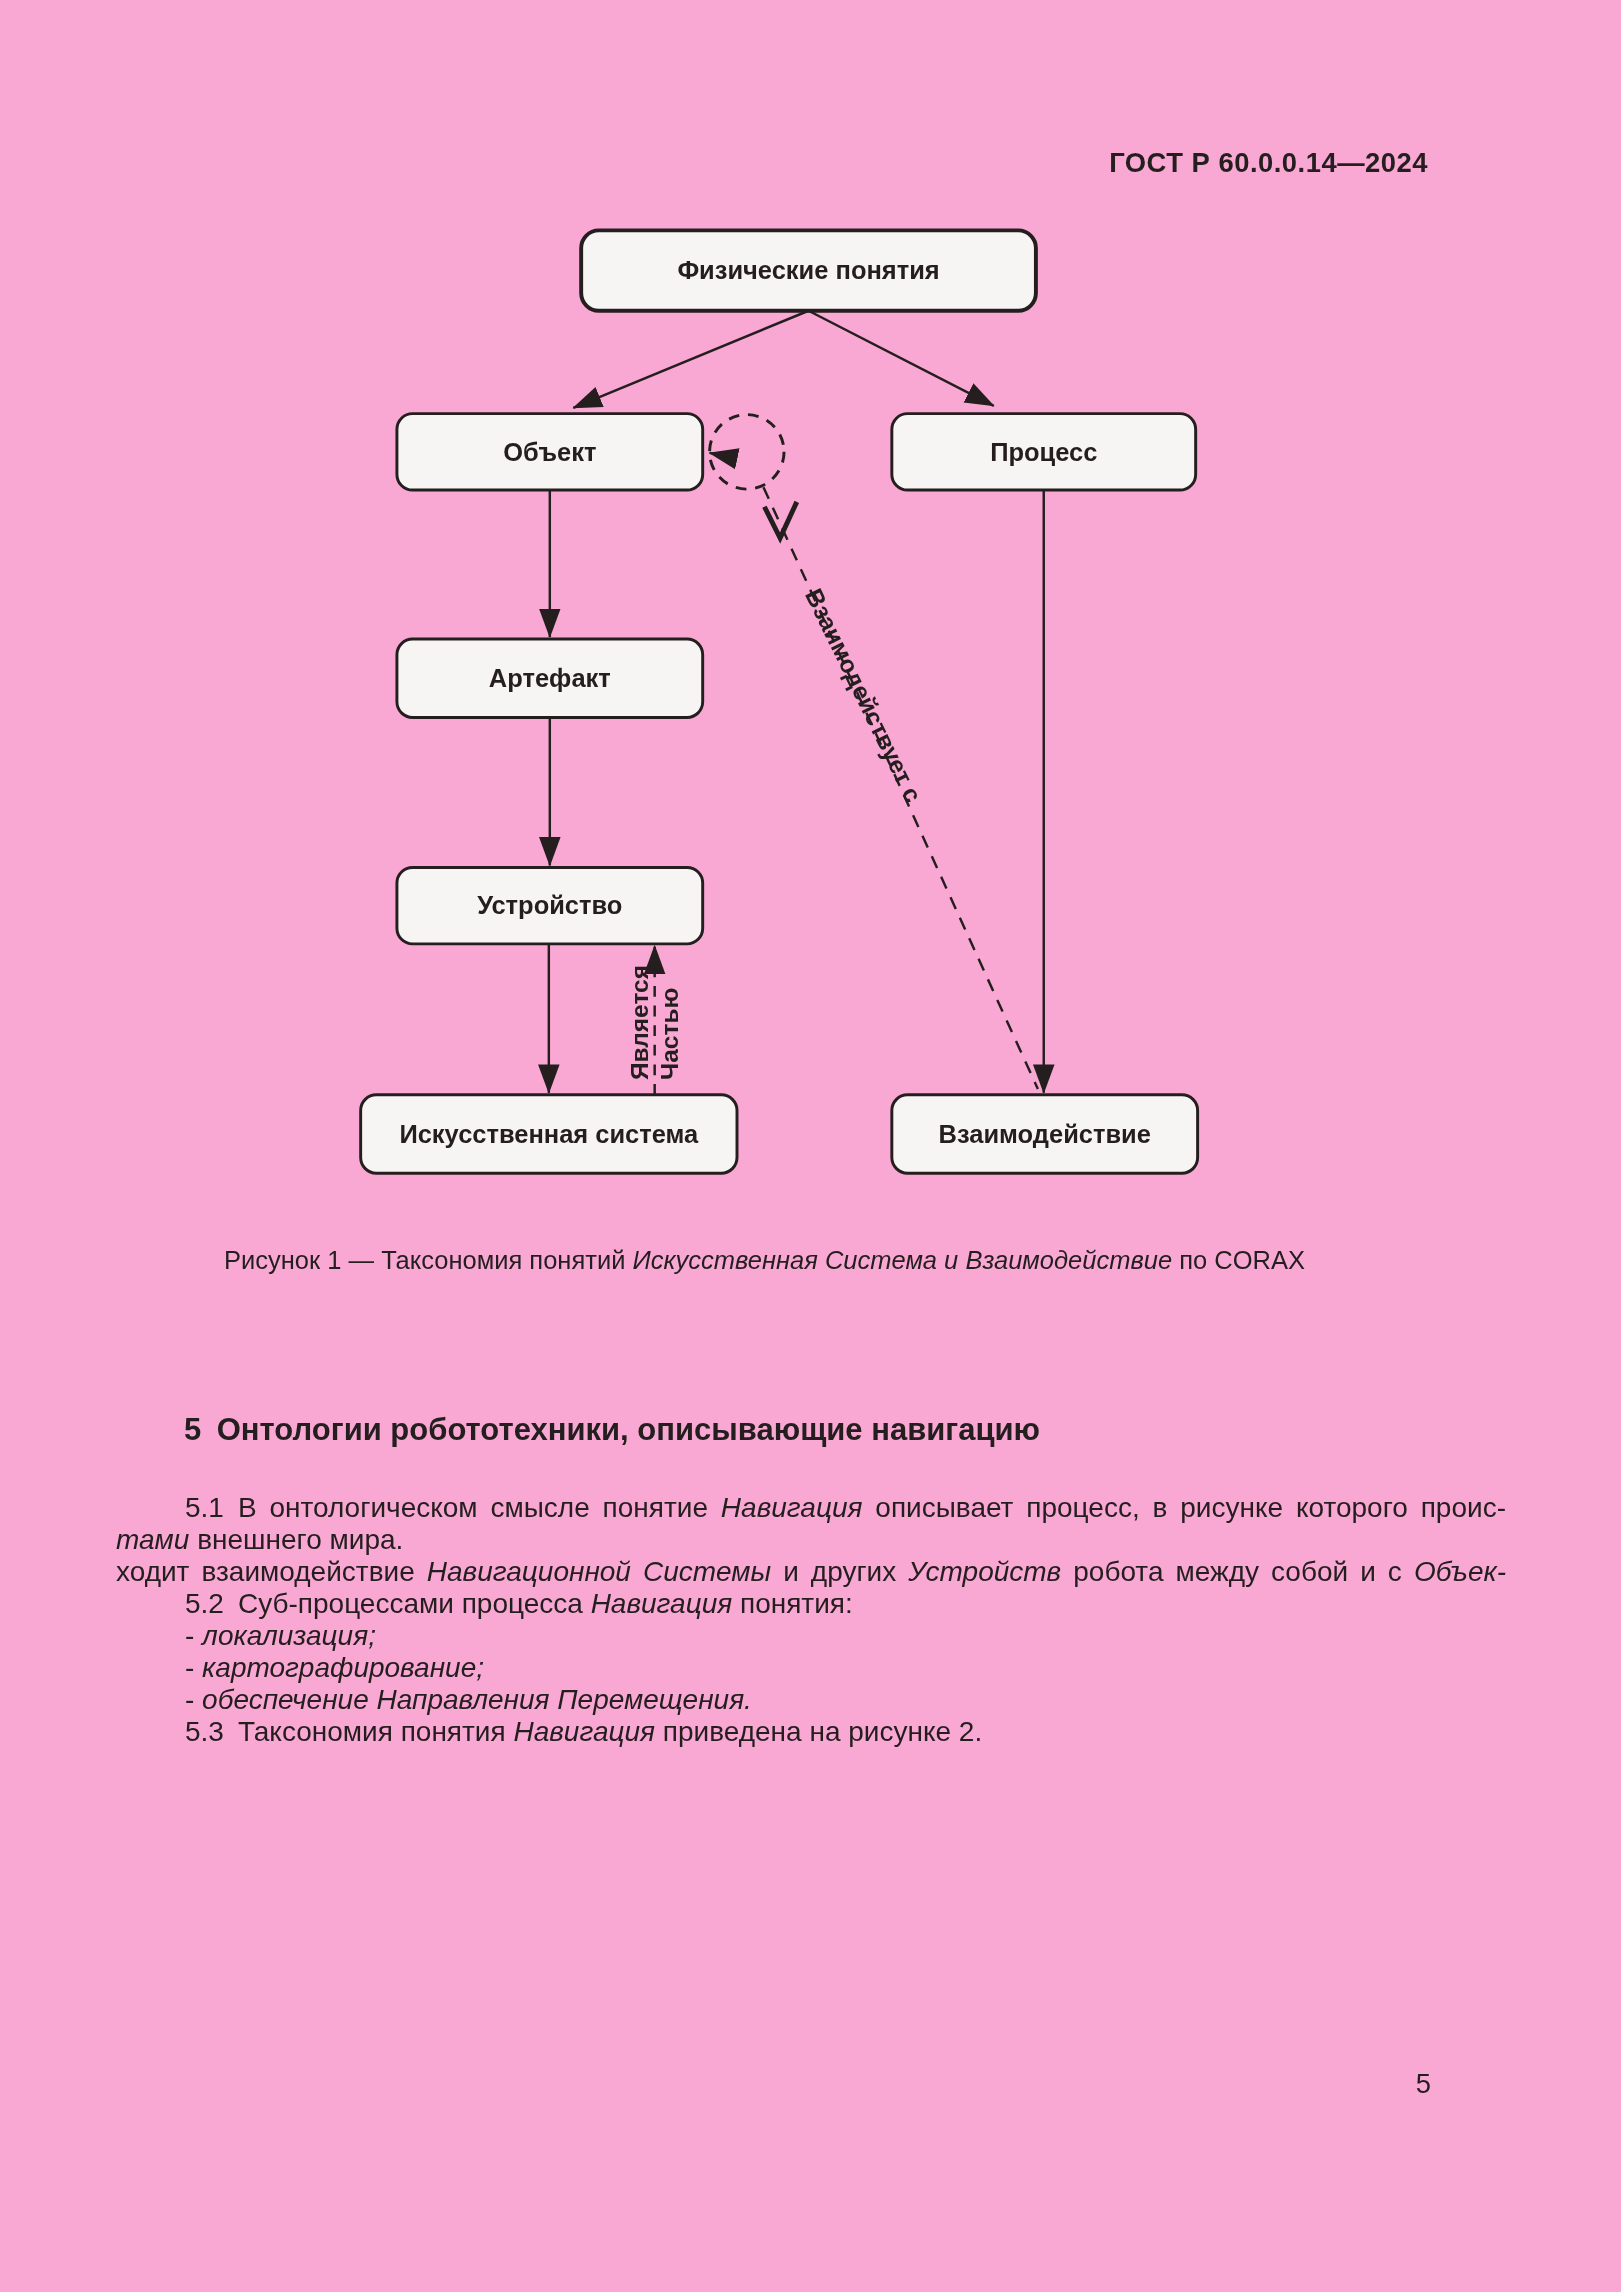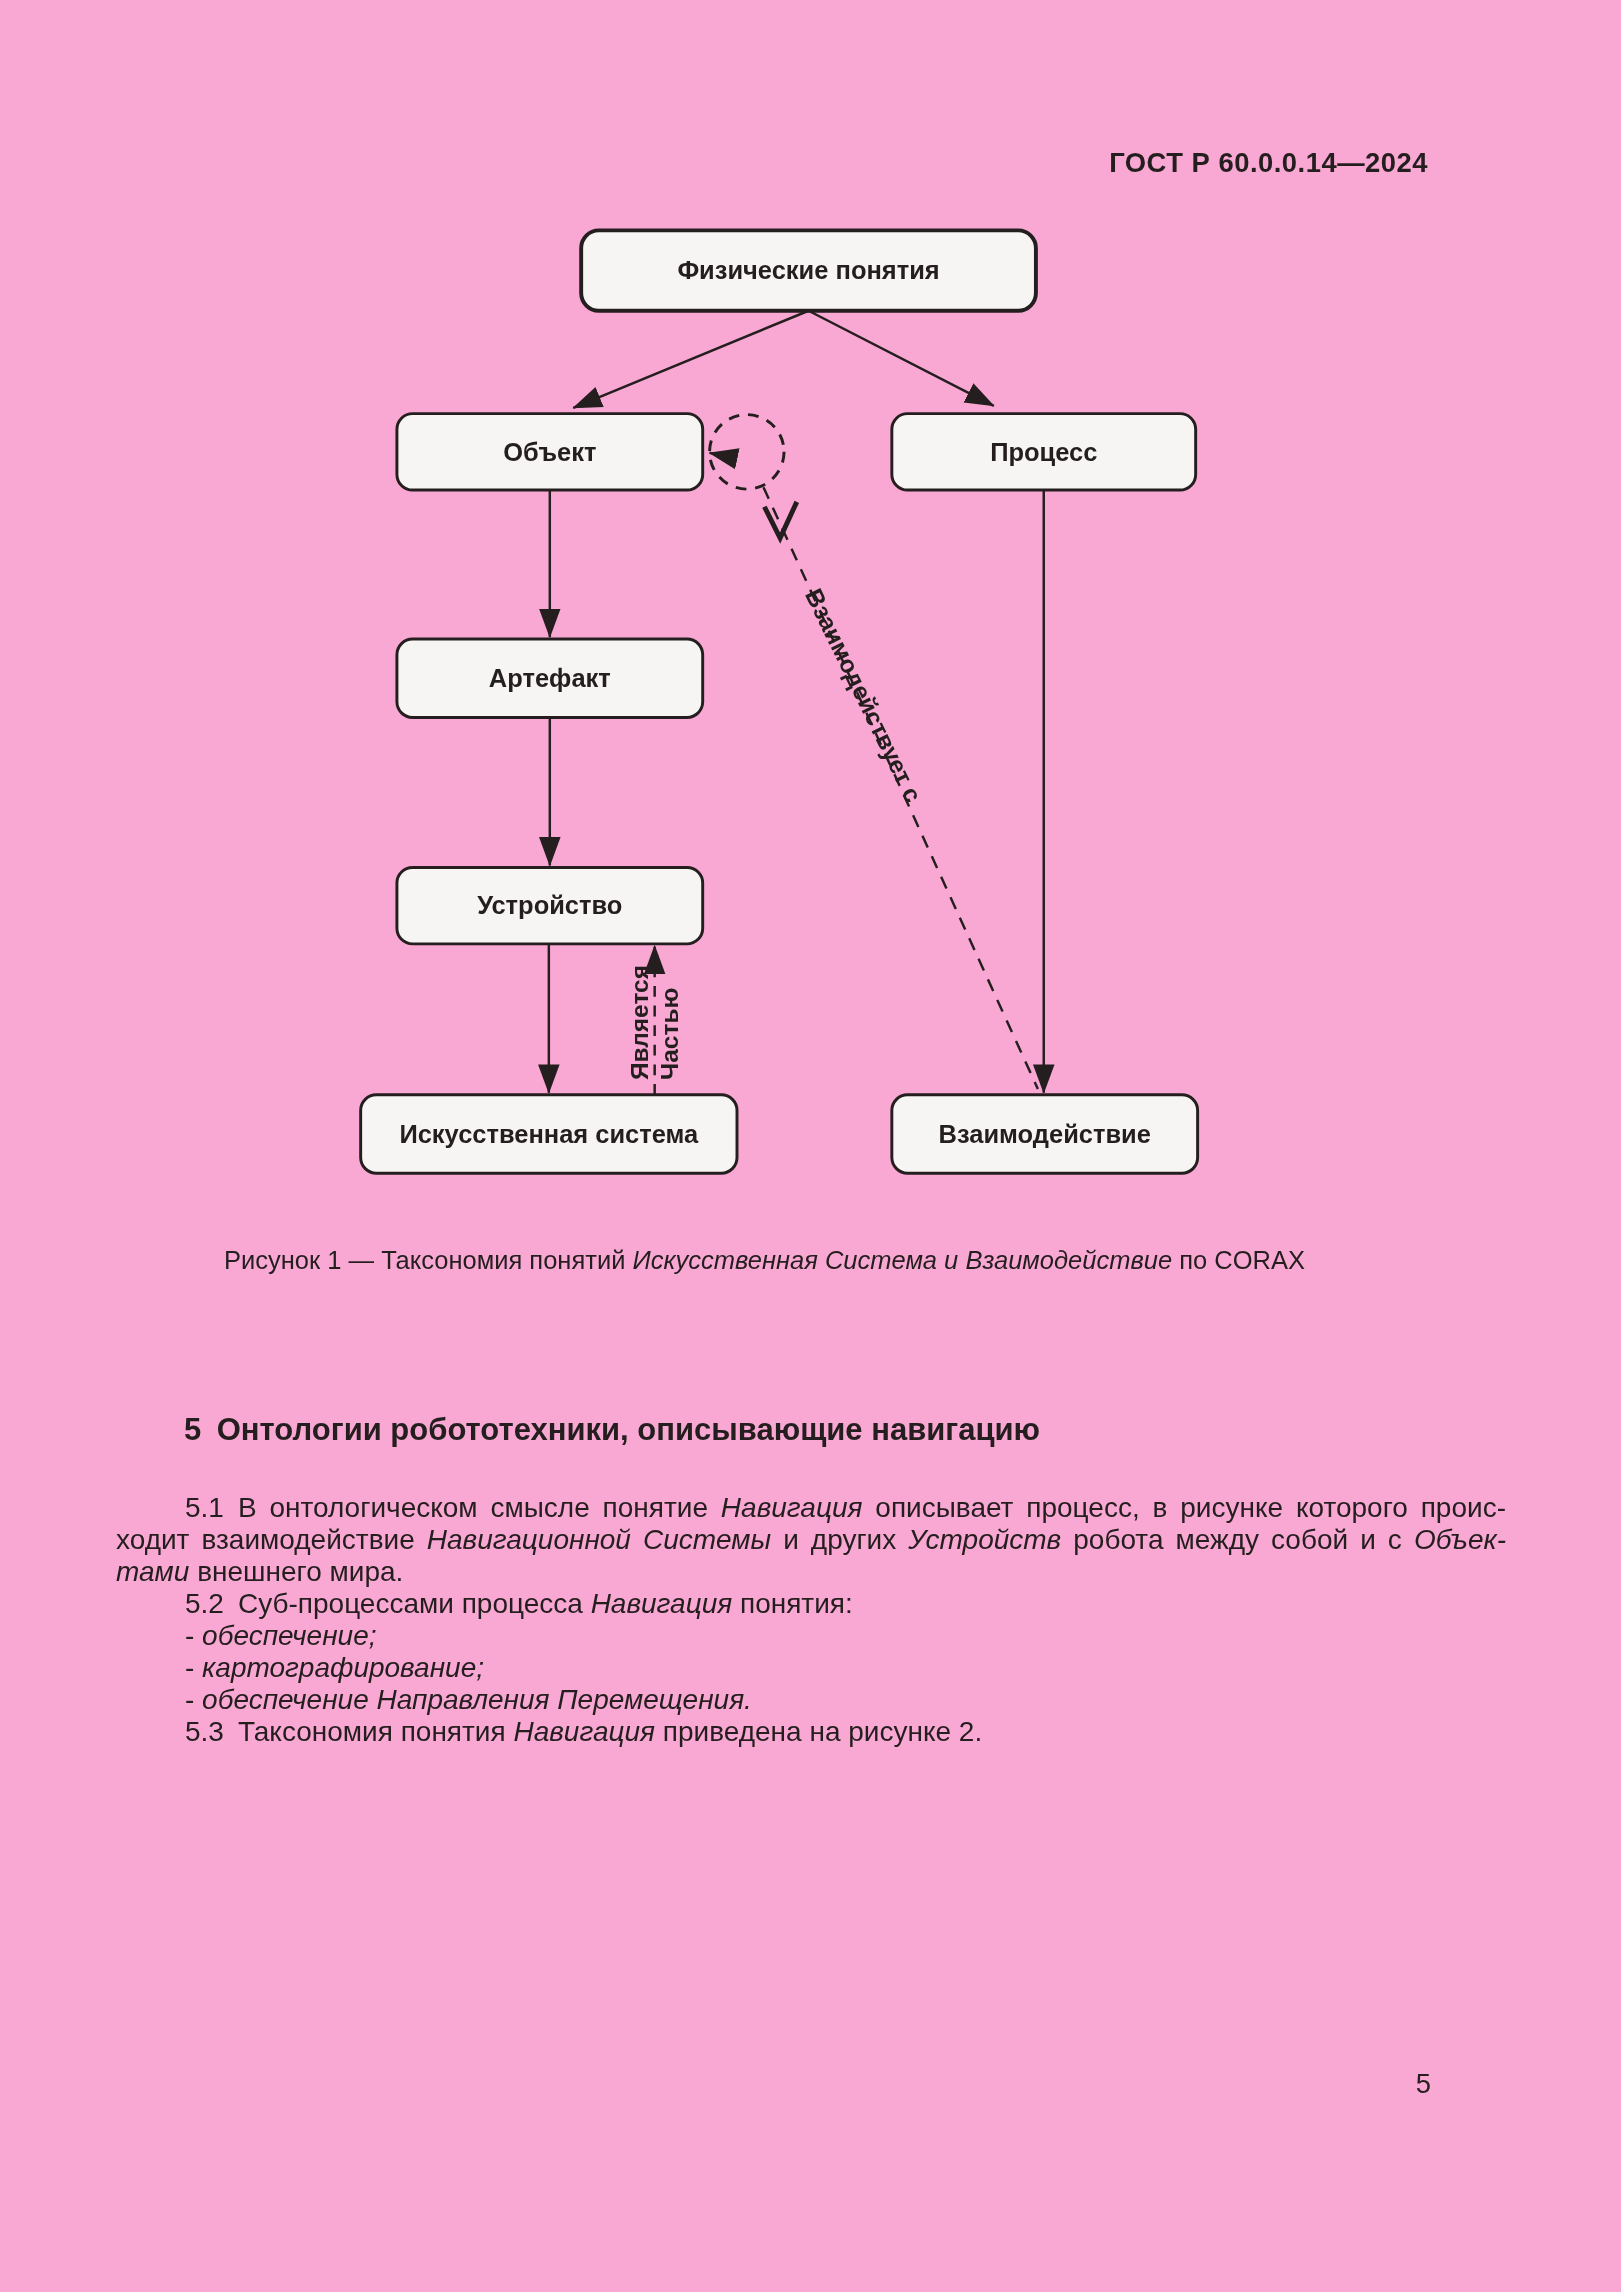--- a/index.html
+++ b/index.html
@@ -98,24 +98,24 @@
     <text class="edge-label" transform="translate(661,1102) rotate(-90)">Является</text>
     <text class="edge-label" transform="translate(692,1102) rotate(-90)">Частью</text>
   </svg>
 
   <div class="caption"><span>Рисунок 1 — Таксономия понятий </span><span class="it">Искусственная Система и Взаимодействие</span><span> по CORAX</span></div>
 
   <div class="sec-heading">5 Онтологии робототехники, описывающие навигацию</div>
 
   <div class="body-text">
       <div class="bline ind just"><span>5.1 В онтологическом смысле понятие </span><span class="it">Навигация</span><span> описывает процесс, в рисунке которого проис-</span></div>
+      <div class="bline"><span class="it">тами</span><span> внешнего мира.</span></div>
       <div class="bline just"><span>ходит взаимодействие </span><span class="it">Навигационной Системы</span><span> и других </span><span class="it">Устройств</span><span> робота между собой и с </span><span class="it">Объек-</span></div>
-      <div class="bline"><span class="it">тами</span><span> внешнего мира.</span></div>
       <div class="bline ind"><span>5.2 Суб-процессами процесса </span><span class="it">Навигация</span><span> понятия:</span></div>
-      <div class="bline ind"><span>- </span><span class="it">обеспечение;</span></div>
+      <div class="bline ind"><span>- </span><span class="it">локализация;</span></div>
       <div class="bline ind"><span>- </span><span class="it">картографирование;</span></div>
       <div class="bline ind"><span>- </span><span class="it">обеспечение Направления Перемещения.</span></div>
       <div class="bline ind"><span>5.3 Таксономия понятия </span><span class="it">Навигация</span><span> приведена на рисунке 2.</span></div>
     </div>
 
   <div class="pagenum">5</div>
 
 </div>
 
 

